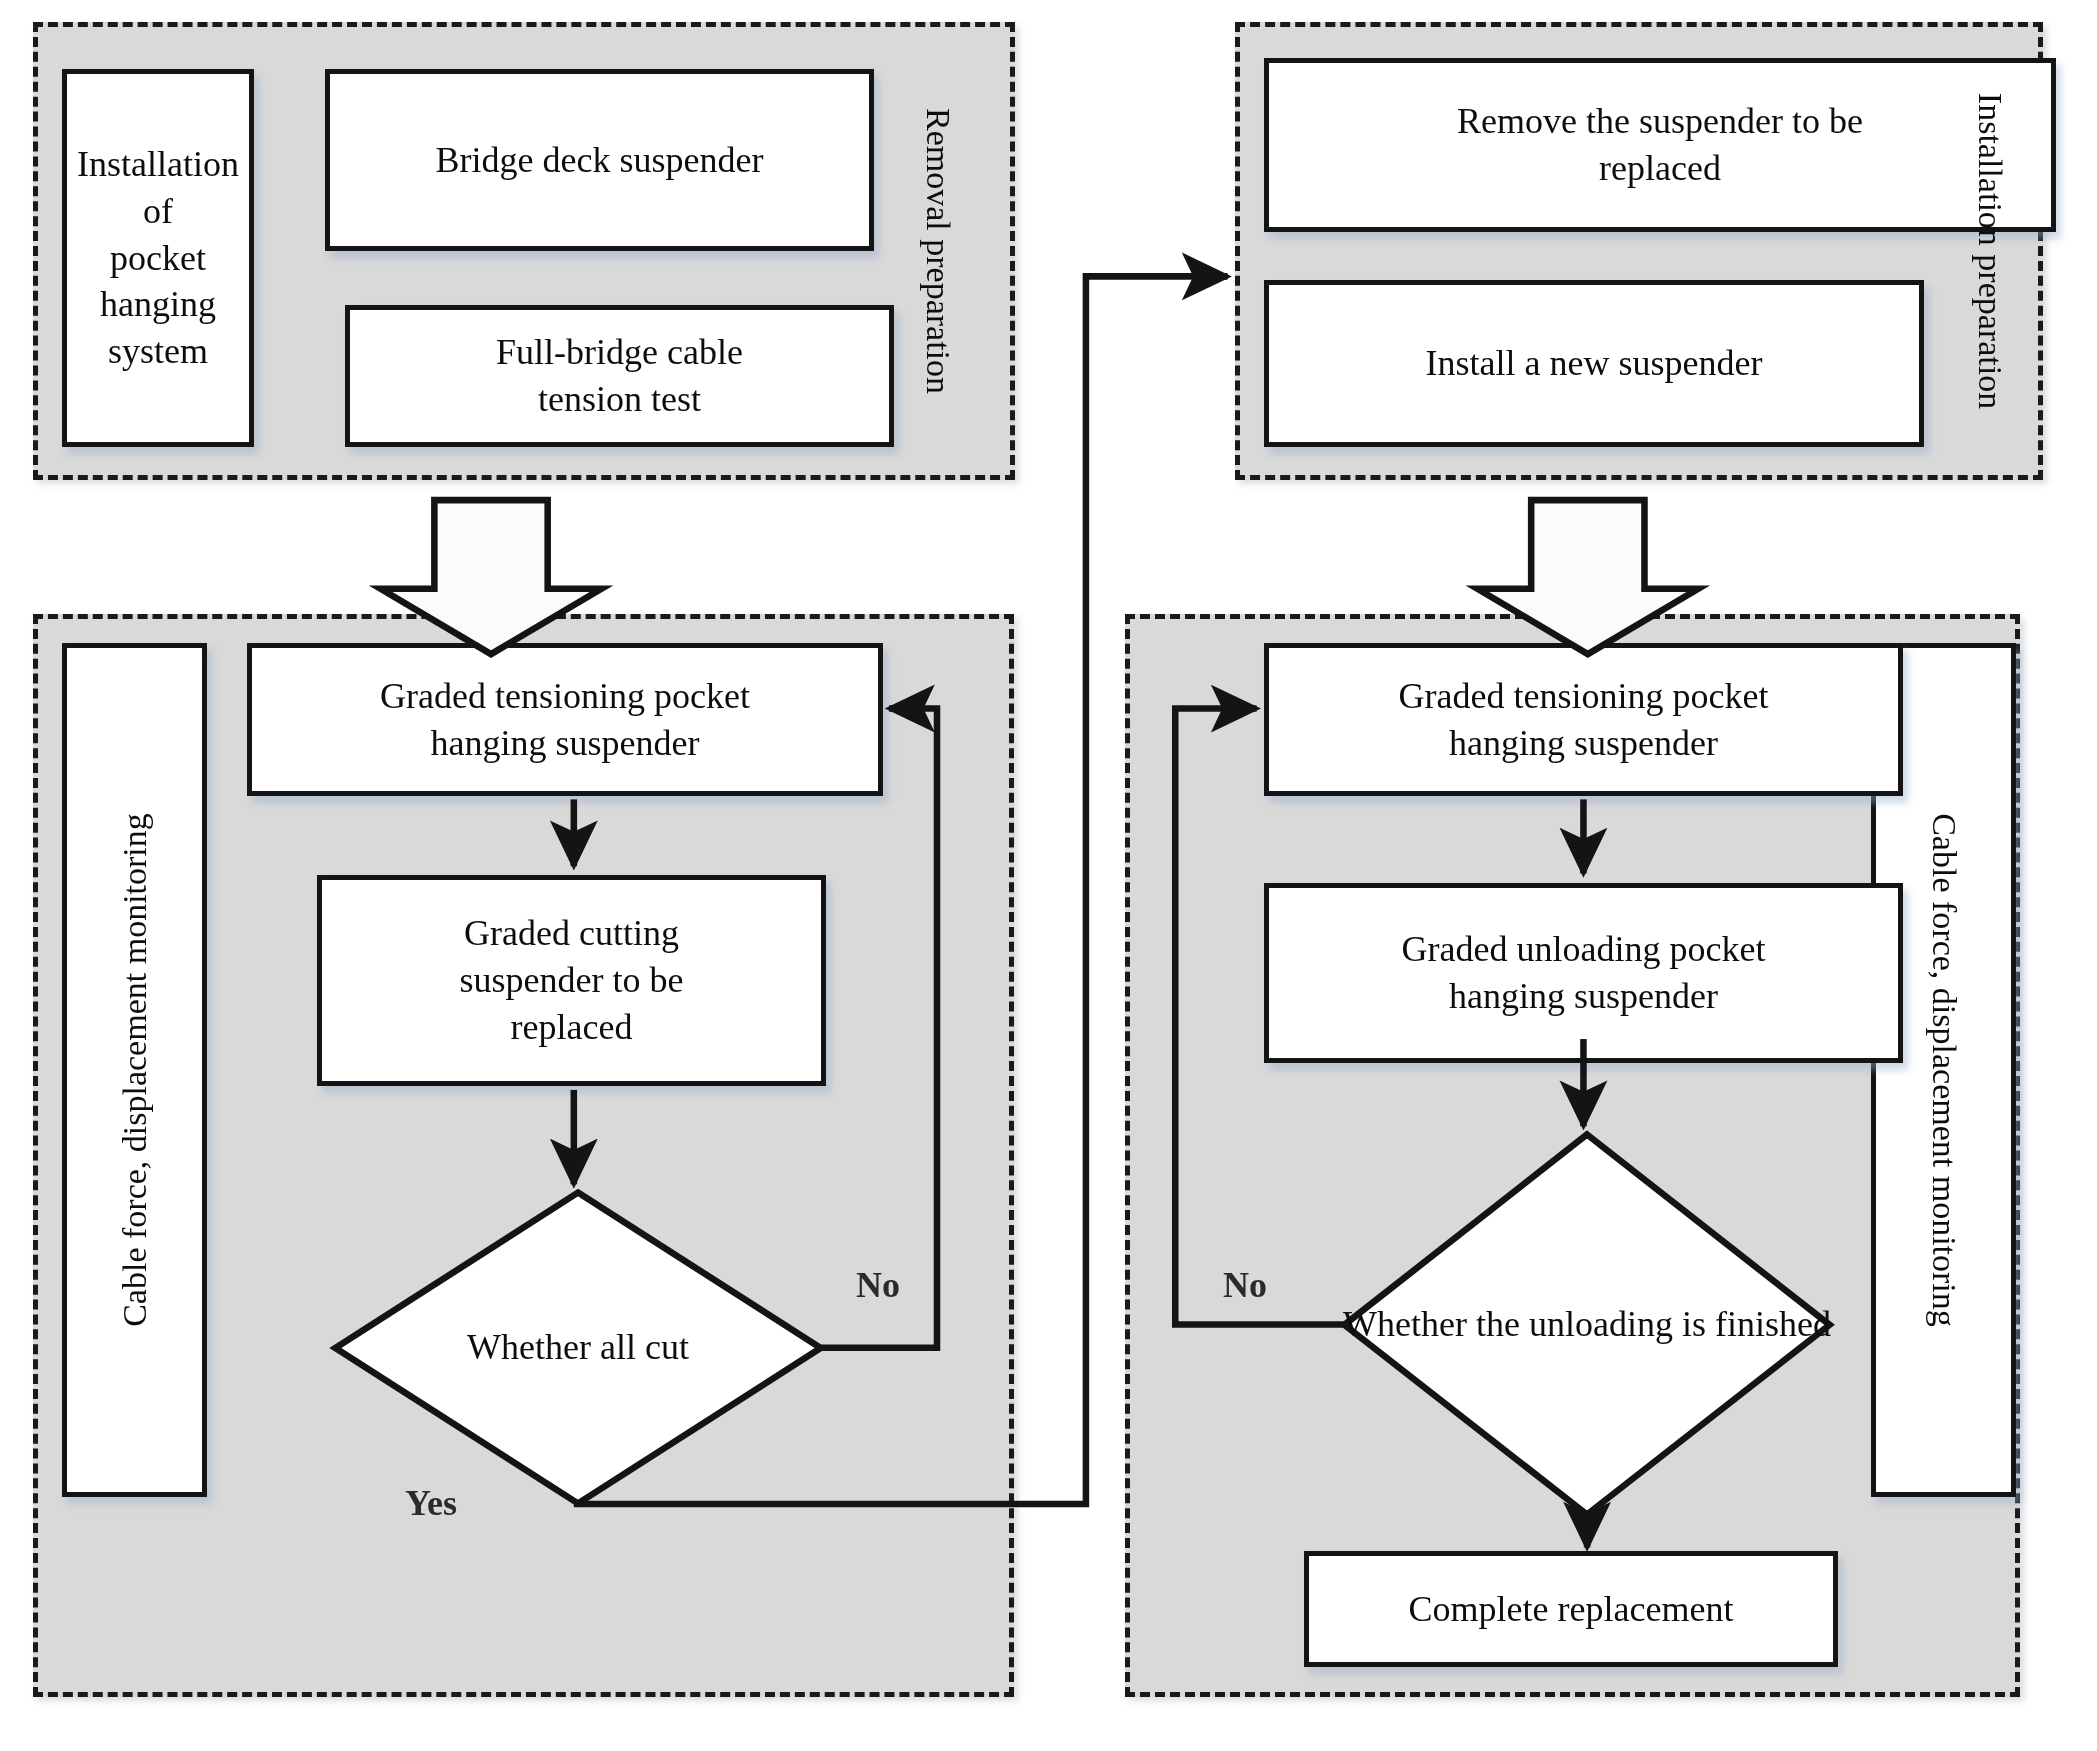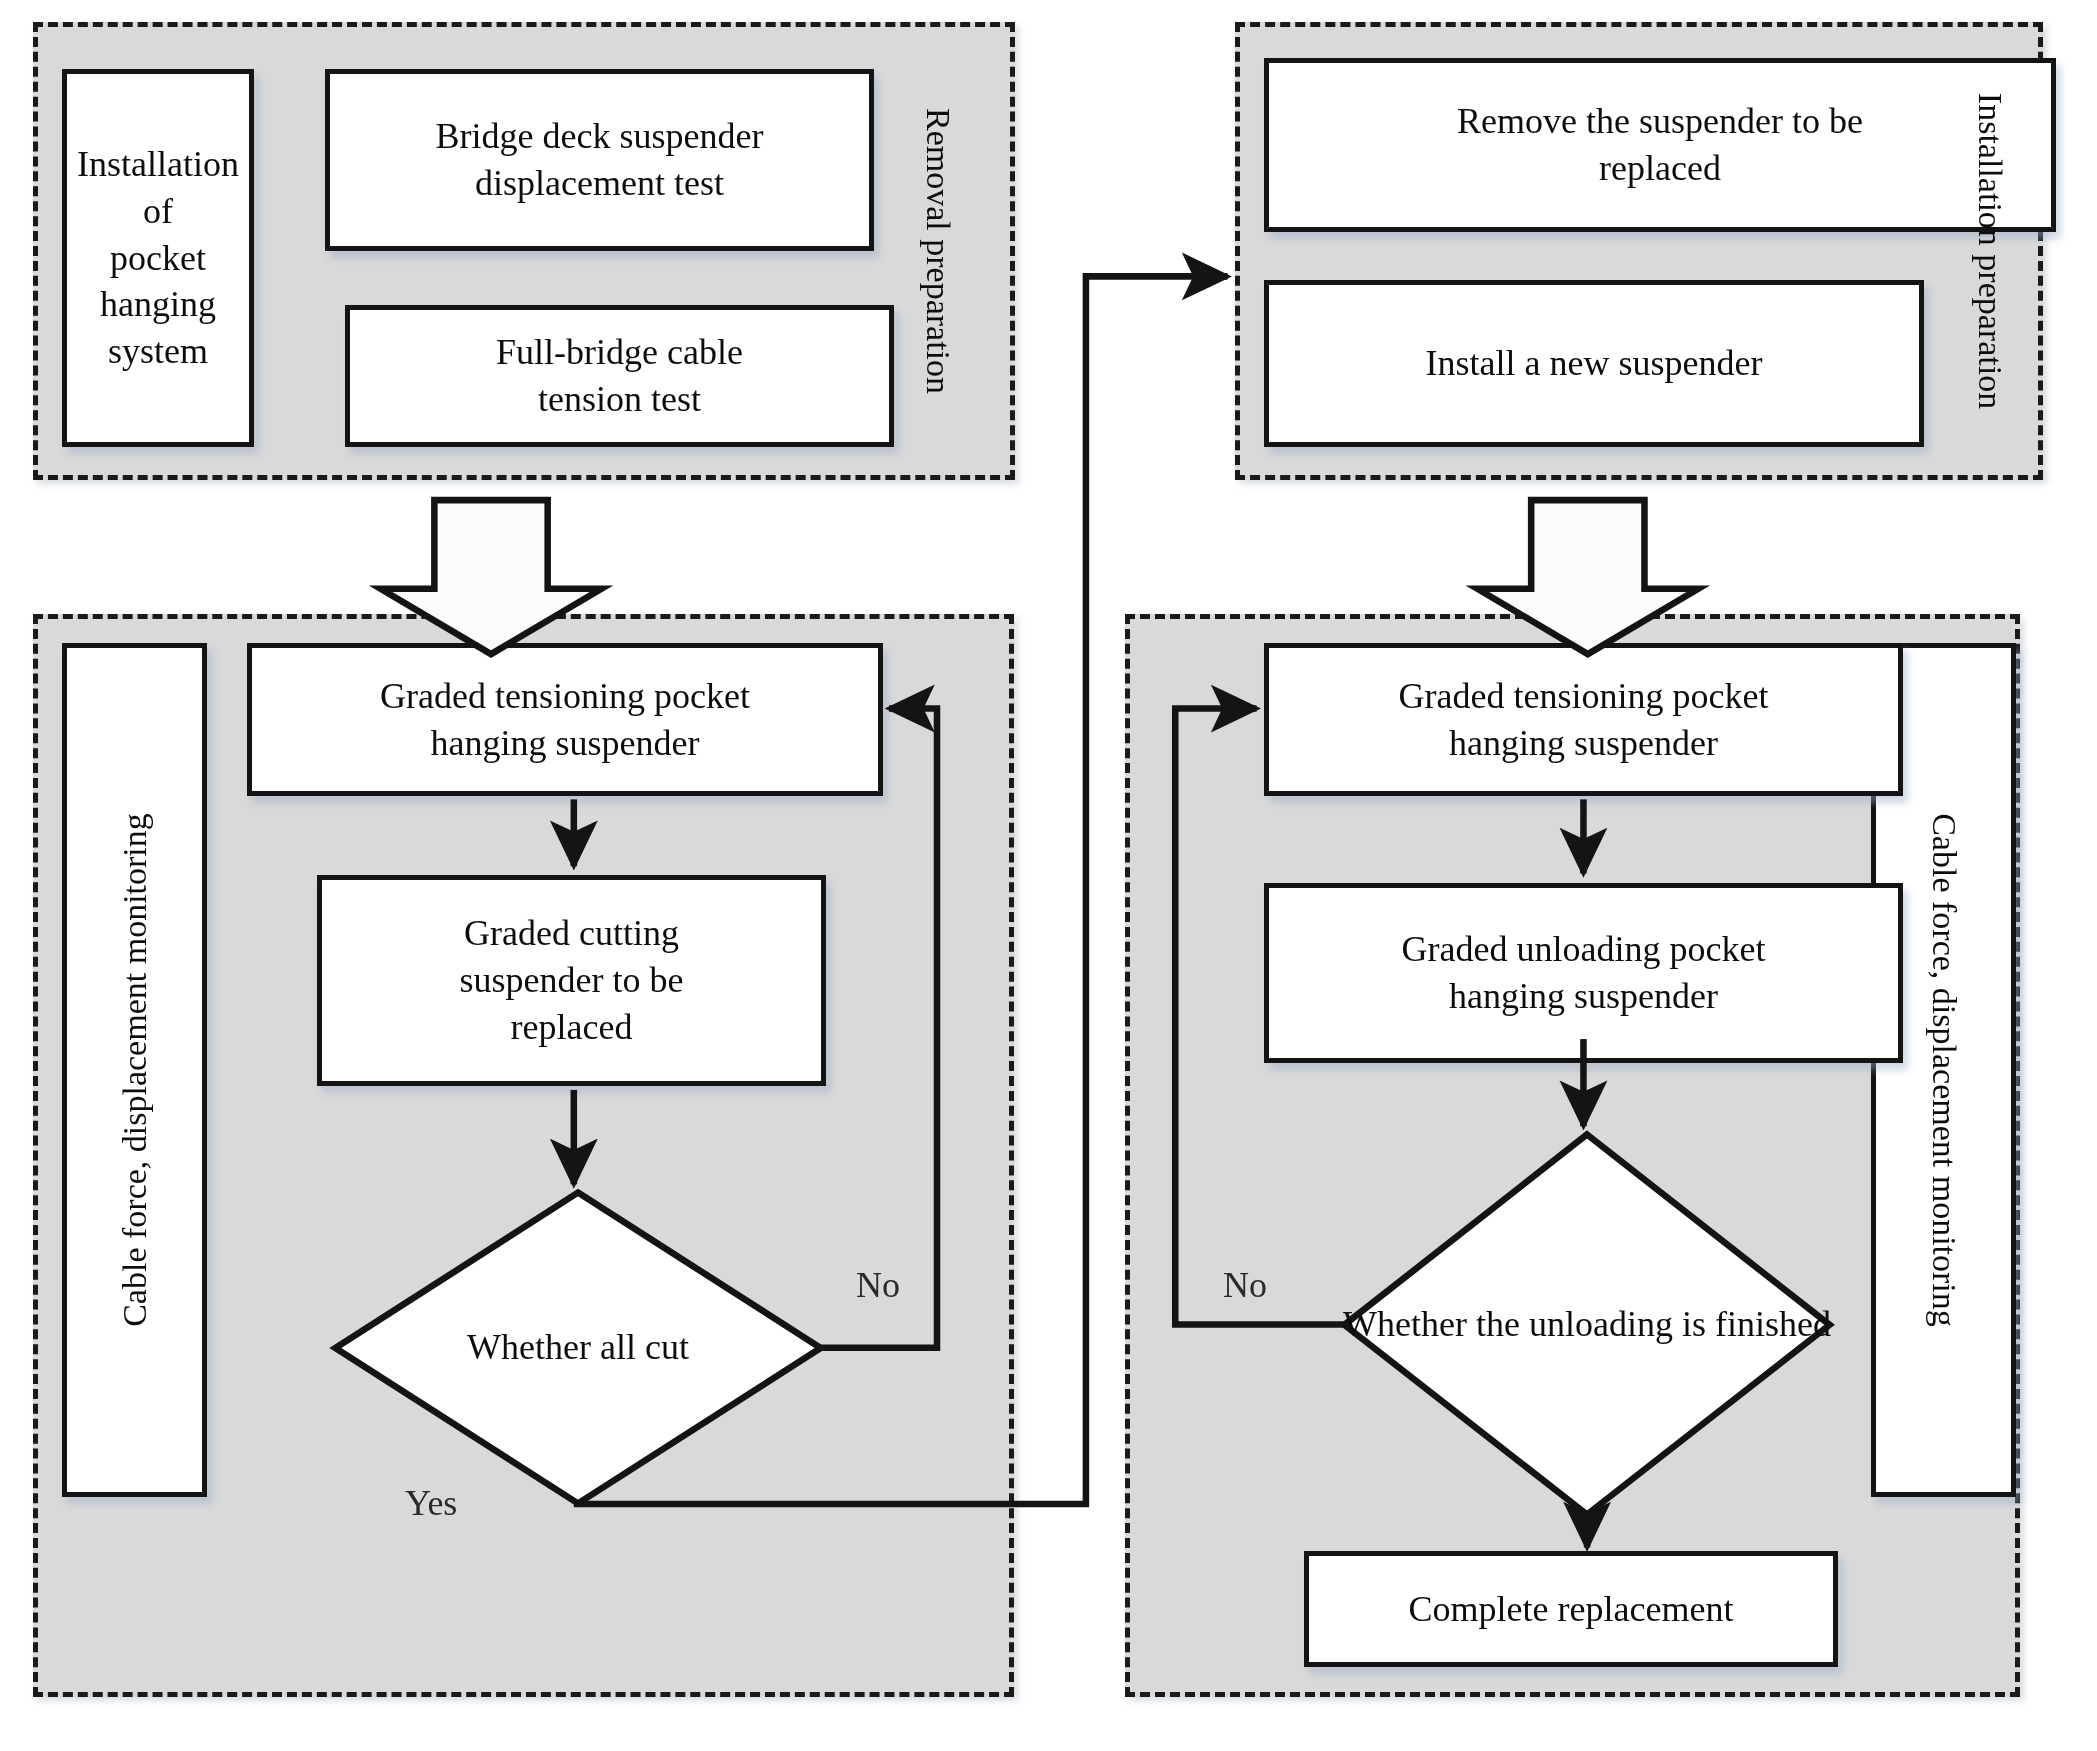--- a/index.html
+++ b/index.html
@@ -86,20 +86,21 @@
   }
 
   
   #wires { position: absolute; left: 0; top: 0; width: 2097px; height: 1752px; pointer-events: none; }
 
   
   .edge-label {
     position: absolute;
     color: #2a2a2a;
     white-space: nowrap;
+    font-weight: bold;
   }
 
   
   .fs-box   { font-size: 36px; }
   .fs-vert  { font-size: 34px; }
   .fs-cap   { font-size: 34px; }
   .fs-edge  { font-size: 36px; }
 </style>
 </head>
 <body>
@@ -114,21 +115,20 @@
       <span>of</span>
       <span>pocket</span>
       <span>hanging</span>
       <span>system</span>
     </span>
   </div>
 
   <div class="box fs-box" style="left:325px; top:69px; width:549px; height:182px;">
     <span>
       <span>Bridge deck suspender</span>
-      <span>displacement test</span>
     </span>
   </div>
 
   <div class="box fs-box" style="left:325px; top:305px; width:549px; height:142px;margin-left:20px;">
     <span>
       <span>Full-bridge cable</span>
       <span>tension test</span>
     </span>
   </div>
 

